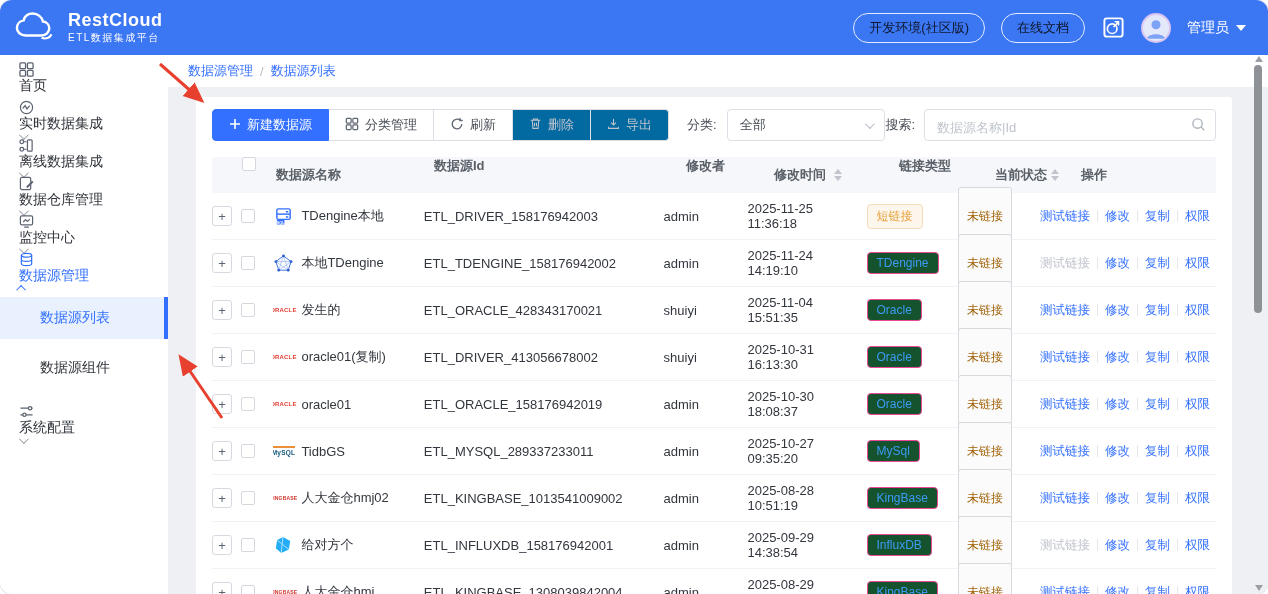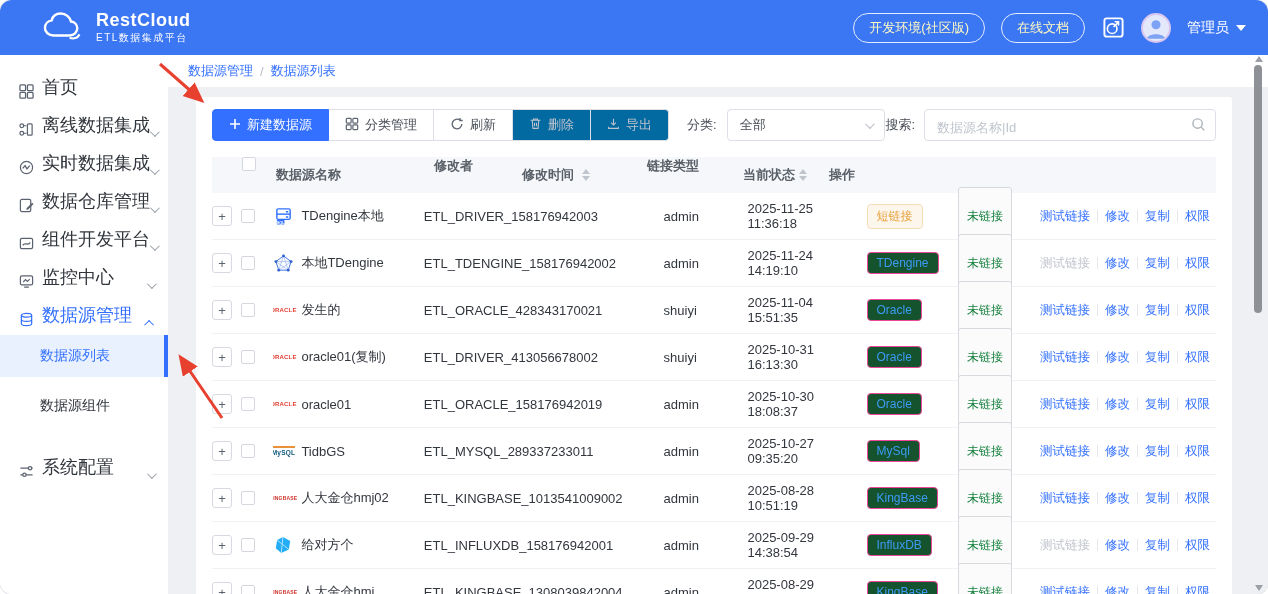--- a/index.html
+++ b/index.html
@@ -2,38 +2,38 @@
 <html><head>
 <meta charset="utf-8">
 <style>
   * { box-sizing: border-box; margin: 0; padding: 0; }
   html,body { background:#fff; font-family:"Liberation Sans","DejaVu Sans",sans-serif; }
   .window { position:relative; width:1268px; height:594px; border-radius:12px; overflow:hidden;
             box-shadow:0 0 0 1px #e3e5e8; background:#eef0f4; }
 
   
   .topbar { position:absolute; left:0; top:0; width:100%; height:55px; background:#3b76f3;
-            display:flex; align-items:center; justify-content:space-between; padding:0 22px 0 40px; }
+            display:flex; align-items:center; justify-content:space-between; padding:0 22px 0 12px; }
   .brand { display:flex; align-items:center; gap:10px; color:#fff; }
   .brand-text .t1 { font-size:18px; font-weight:bold; letter-spacing:.5px; line-height:19px; }
   .brand-text .t2 { font-size:10px; letter-spacing:1.5px; margin-top:1px; }
   .topbar-right { display:flex; align-items:center; gap:16px; color:#fff; }
-  .pill { border:1px solid rgba(255,255,255,.85); color:#fef9c3; background:transparent; border-radius:16px;
+  .pill { border:1px solid rgba(255,255,255,.85); color:#0f172a; background:transparent; border-radius:16px;
           font-size:13px; padding:5px 15px; cursor:pointer; font-family:inherit; white-space:nowrap; }
   .icon-btn { width:24px; height:24px; display:flex; align-items:center; justify-content:center; cursor:pointer; }
   .avatar { width:30px; height:30px; border-radius:50%; background:#e3e9fb; border:2px solid #d8c6f0;
             display:flex; align-items:flex-end; justify-content:center; overflow:hidden; cursor:pointer; }
   .user { display:flex; align-items:center; gap:7px; cursor:pointer; font-size:14px; }
   .caret-down-w { width:0; height:0; border-left:5px solid transparent; border-right:5px solid transparent;
                   border-top:6px solid #fff; }
 
   
   .sidebar { position:absolute; left:0; top:55px; width:168px; bottom:0; background:#fff; padding-top:6px; z-index:2; }
-  .side-item { height:38px; display:flex; align-items:flex-end; padding:0 14px 0 19px; font-size:18px;
-               color:#30343b; cursor:pointer; position:relative; }
+  .side-item { height:38px; display:flex; align-items:flex-start; padding:0 14px 0 19px; font-size:14px;
+               color:#30343b; cursor:pointer; position:relative;flex-direction:column; }
   .side-item .mi { width:16px; height:16px; margin-right:7px; flex:0 0 16px; display:flex; align-items:center; color:#5c6370; }
   .side-item .lbl { flex:1; white-space:nowrap; }
   .side-item.active { color:#3370ff; }
   .side-item.active .mi { color:#3370ff; }
   .chev { width:7px; height:7px; border-right:1.4px solid #9aa0a8; border-bottom:1.4px solid #9aa0a8; flex:0 0 auto; }
   .chev.down { transform:rotate(45deg) translateY(-2px); }
   .chev.up { transform:rotate(-135deg) translateY(-2px); border-color:#3370ff; }
   .sub-item { height:42px; margin-top:8px; display:flex; align-items:center; padding-left:40px; font-size:14px;
               color:#30343b; cursor:pointer; position:relative; }
   .sub-item.active { background:#e9f1ff; color:#3370ff; }
@@ -93,21 +93,21 @@
   .sortcaret .u { border-bottom:5px solid #c0c4cc; }
   .sortcaret .d { border-top:5px solid #c0c4cc; }
   .row-icon { width:20px; height:20px; flex:0 0 20px; display:flex; align-items:center; justify-content:center; }
   .txt-logo { font-weight:bold; letter-spacing:.2px; white-space:nowrap; }
   .txt-logo.oracle { color:#e03a2f; font-size:6px; }
   .txt-logo.kingbase { color:#d0342c; font-size:5px; }
   .txt-logo.mysql { color:#11597e; font-size:6.5px; border-top:2px solid #e8903a; padding-top:1px; }
   .type-badge { display:inline-block; font-size:12px; padding:3px 9px; border-radius:4px; }
   .type-badge.info { color:#3d9af5; background:#14532d; border:1px solid #ec4899; }
   .type-badge.warning { color:#e6a23c; background:#fdf6ec; border:1px solid #f5dcb8; }
-  .status-badge { display:inline-block; font-size:12px; color:#15803d; background:#fbfbfc;
+  .status-badge { display:inline-block; font-size:12px; color:#a16207; background:#fbfbfc;
                   border:1px solid #d6d9de; border-radius:3px; padding:20px 8px; }
   .act { color:#3370ff; cursor:pointer; font-size:12.5px; text-decoration:none; }
   .act.disabled { color:#c0c4cc; cursor:default; }
   .sep { width:1px; height:12px; background:#e4e7ec; }
 
   
   .scrollbar { position:absolute; right:3px; top:56px; bottom:3px; width:12px; z-index:5; }
   .sb-up { position:absolute; top:0; left:2px; width:0; height:0; border-left:4px solid transparent;
            border-right:4px solid transparent; border-bottom:6px solid #9ca0a6; cursor:pointer; }
   .sb-down { position:absolute; bottom:0; left:2px; width:0; height:0; border-left:4px solid transparent;
@@ -165,57 +165,47 @@
             <rect x="9" y="1" width="6" height="6" rx="1" fill="none" stroke="currentColor" stroke-width="1.4"></rect>
             <rect x="1" y="9" width="6" height="6" rx="1" fill="none" stroke="currentColor" stroke-width="1.4"></rect>
             <rect x="9" y="9" width="6" height="6" rx="1" fill="none" stroke="currentColor" stroke-width="1.4"></rect>
           </svg>
         </span>
       <span class="lbl">首页</span>
     </div>
     <div class="side-item">
       <span class="mi">
           <svg width="15" height="15" viewBox="0 0 16 16">
+            <circle cx="8" cy="8" r="6.5" fill="none" stroke="currentColor" stroke-width="1.3"></circle>
+            <path d="M4 9l2.5-3 2 3.5L11.5 6" fill="none" stroke="currentColor" stroke-width="1.3"></path>
+          </svg>
+        </span>
+      <span class="lbl">实时数据集成</span>
+      <span class="chev down"></span>
+    </div>
+    <div class="side-item">
+      <span class="mi">
+          <svg width="15" height="15" viewBox="0 0 16 16">
             <circle cx="3" cy="4" r="2" fill="none" stroke="currentColor" stroke-width="1.3"></circle>
             <circle cx="3" cy="12" r="2" fill="none" stroke="currentColor" stroke-width="1.3"></circle>
             <rect x="9" y="2" width="5" height="12" rx="1" fill="none" stroke="currentColor" stroke-width="1.3"></rect>
             <path d="M5 4h3M5 12h3" stroke="currentColor" stroke-width="1.3"></path>
           </svg>
         </span>
       <span class="lbl">离线数据集成</span>
       <span class="chev down"></span>
     </div>
     <div class="side-item">
       <span class="mi">
           <svg width="15" height="15" viewBox="0 0 16 16">
-            <circle cx="8" cy="8" r="6.5" fill="none" stroke="currentColor" stroke-width="1.3"></circle>
-            <path d="M4 9l2.5-3 2 3.5L11.5 6" fill="none" stroke="currentColor" stroke-width="1.3"></path>
-          </svg>
-        </span>
-      <span class="lbl">实时数据集成</span>
-      <span class="chev down"></span>
-    </div>
-    <div class="side-item">
-      <span class="mi">
-          <svg width="15" height="15" viewBox="0 0 16 16">
             <rect x="1.5" y="1.5" width="11" height="13" rx="1.5" fill="none" stroke="currentColor" stroke-width="1.3"></rect>
             <path d="M8 11l6-6 1.5 1.5-6 6H8z" fill="currentColor"></path>
           </svg>
         </span>
       <span class="lbl">数据仓库管理</span>
-      <span class="chev down"></span>
-    </div>
-    <div class="side-item">
-      <span class="mi">
-          <svg width="15" height="15" viewBox="0 0 16 16">
-            <rect x="1.5" y="2.5" width="13" height="11" rx="1.5" fill="none" stroke="currentColor" stroke-width="1.3"></rect>
-            <path d="M4 10c2-4 6 1 8-3" fill="none" stroke="currentColor" stroke-width="1.3"></path>
-          </svg>
-        </span>
-      <span class="lbl">组件开发平台</span>
       <span class="chev down"></span>
     </div>
     <div class="side-item">
       <span class="mi">
           <svg width="15" height="15" viewBox="0 0 16 16">
             <rect x="1.5" y="2" width="13" height="9.5" rx="1.5" fill="none" stroke="currentColor" stroke-width="1.3"></rect>
             <path d="M4.5 8.5 7 6l2 2 2.5-2.5M5.5 14h5" fill="none" stroke="currentColor" stroke-width="1.3"></path>
           </svg>
         </span>
       <span class="lbl">监控中心</span>
@@ -313,20 +303,21 @@
       </div>
 
       <div class="thead">
         <div class="c c-expand"></div>
         <div class="c c-check">
             <span class="checkbox"></span>
           </div>
         <div class="c c-name">
             <span>数据源名称</span>
           </div>
+        <div class="c c-id">数据源Id</div>
         <div class="c c-mod">修改者</div>
         <div class="c c-time">
           <span>修改时间</span>
           <span class="sortcaret">
               <i class="u"></i>
               <i class="d"></i>
             </span>
         </div>
         <div class="c c-type">链接类型</div>
         <div class="c c-status">

